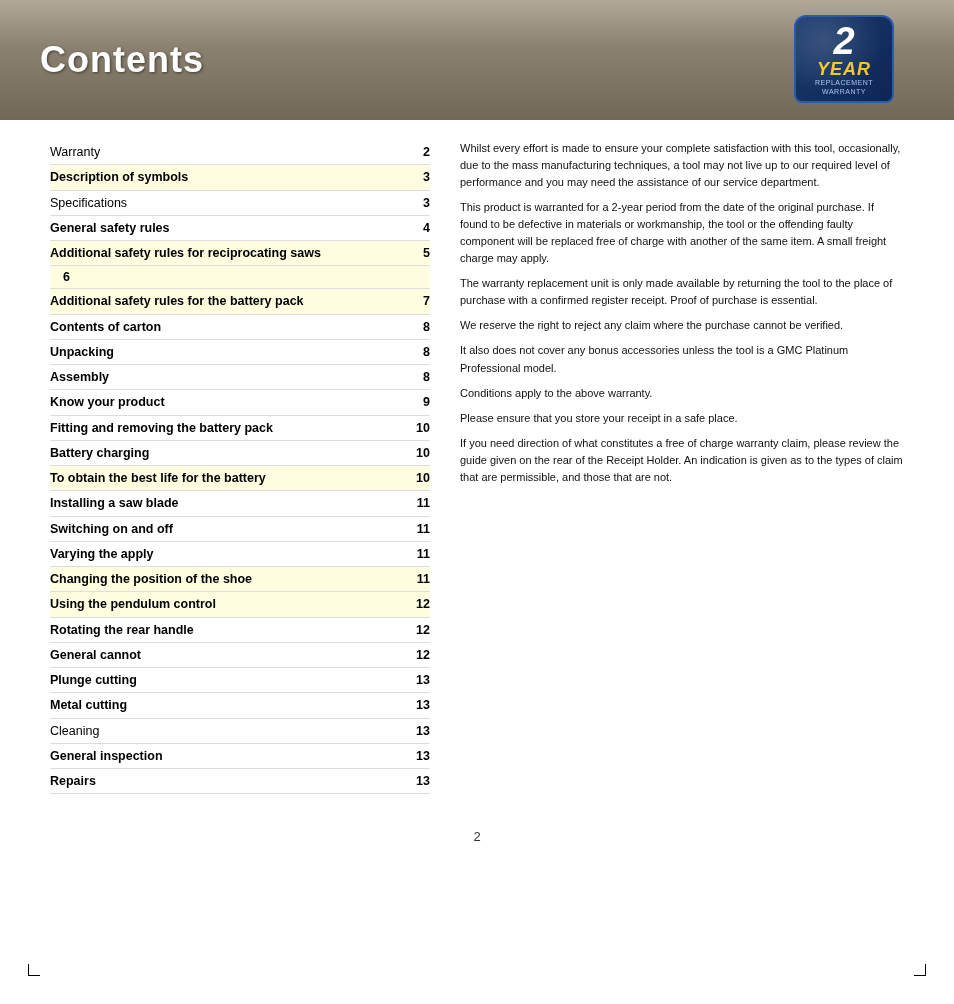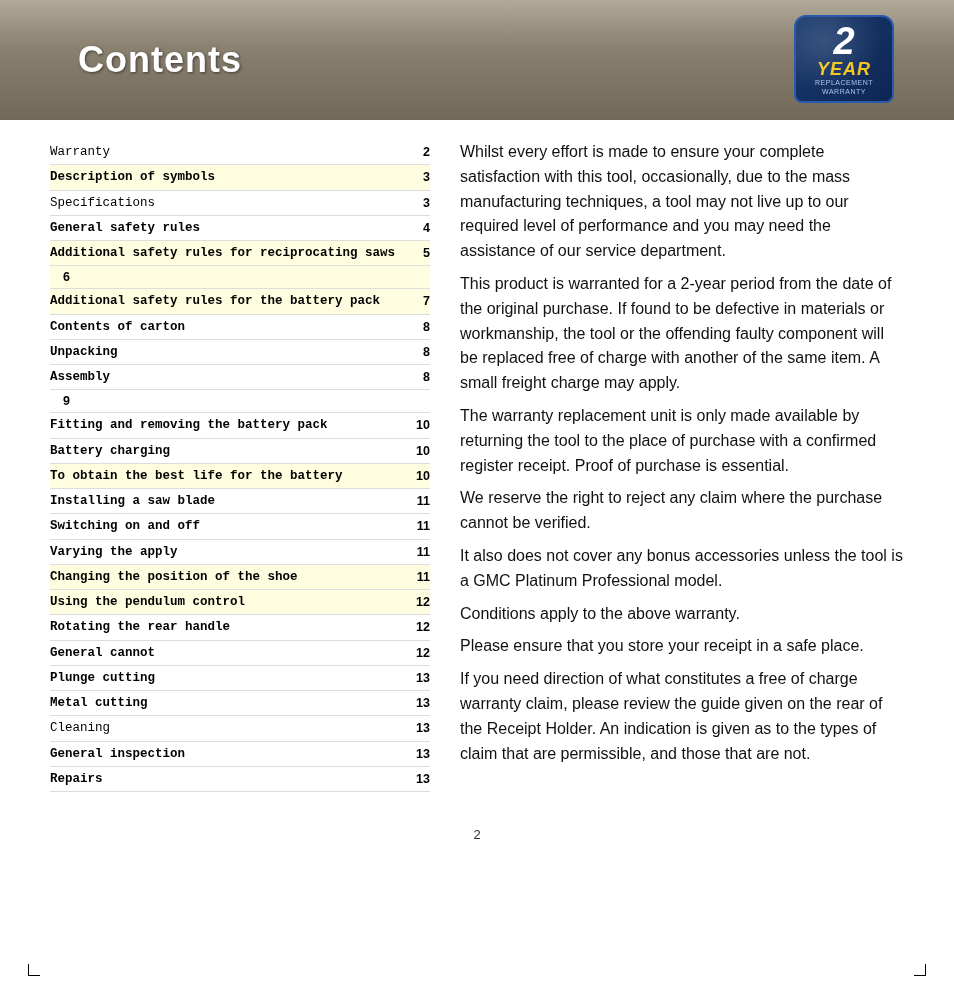--- a/index.html
+++ b/index.html
@@ -26,21 +26,21 @@
     .corner-bl { bottom: 28px; left: 28px; border-width: 0 0 1px 1px; }
     .corner-br { bottom: 28px; right: 28px; border-width: 0 1px 1px 0; }
 
     
     .header-banner {
       position: relative;
       background: linear-gradient(180deg, #b0a898 0%, #8a8070 40%, #706858 100%);
       height: 120px;
       display: flex;
       align-items: center;
-      padding: 0 78px;
+      padding: 0 40px;
       margin-top: 0;
     }
 
     .header-title {
       font-family: Arial Black, Arial, sans-serif;
       font-size: 36px;
       font-weight: 900;
       color: #fff;
       letter-spacing: 1px;
       text-shadow: 1px 1px 3px rgba(0,0,0,0.5);
@@ -115,21 +115,20 @@
       border-bottom: 1px solid #ddd;
       padding: 4px 0;
       min-height: 22px;
     }
 
     .toc-label {
       flex: 1;
       font-size: 12.5px;
       line-height: 1.3;
       padding-right: 8px;
-      font-family: Liberation Mono, monospace;
     }
 
     .toc-row.bold .toc-label {
       font-weight: bold;
     }
 
     .toc-page {
       font-size: 12.5px;
       font-weight: bold;
       text-align: right;
@@ -150,21 +149,21 @@
     }
 
     .warranty-title {
       font-size: 16px;
       font-weight: bold;
       color: #1a4a8a;
       margin-bottom: 10px;
     }
 
     .warranty-para {
-      font-size: 16px;
+      font-size: 11px;
       line-height: 1.55;
       margin-bottom: 8px;
       color: #111;
     }
 
     
     .footer {
       text-align: center;
       padding: 15px;
       font-size: 13px;
@@ -227,20 +226,21 @@
         </div>
         <div class="toc-row bold">
           <span class="toc-label">Unpacking</span>
           <span class="toc-page">8</span>
         </div>
         <div class="toc-row bold">
           <span class="toc-label">Assembly</span>
           <span class="toc-page">8</span>
         </div>
         <div class="toc-row bold">
+          <span class="toc-label">Know your product</span>
           <span class="toc-page">9</span>
         </div>
         <div class="toc-row bold">
           <span class="toc-label">Fitting and removing the battery pack</span>
           <span class="toc-page">10</span>
         </div>
         <div class="toc-row bold">
           <span class="toc-label">Battery charging</span>
           <span class="toc-page">10</span>
         </div>

